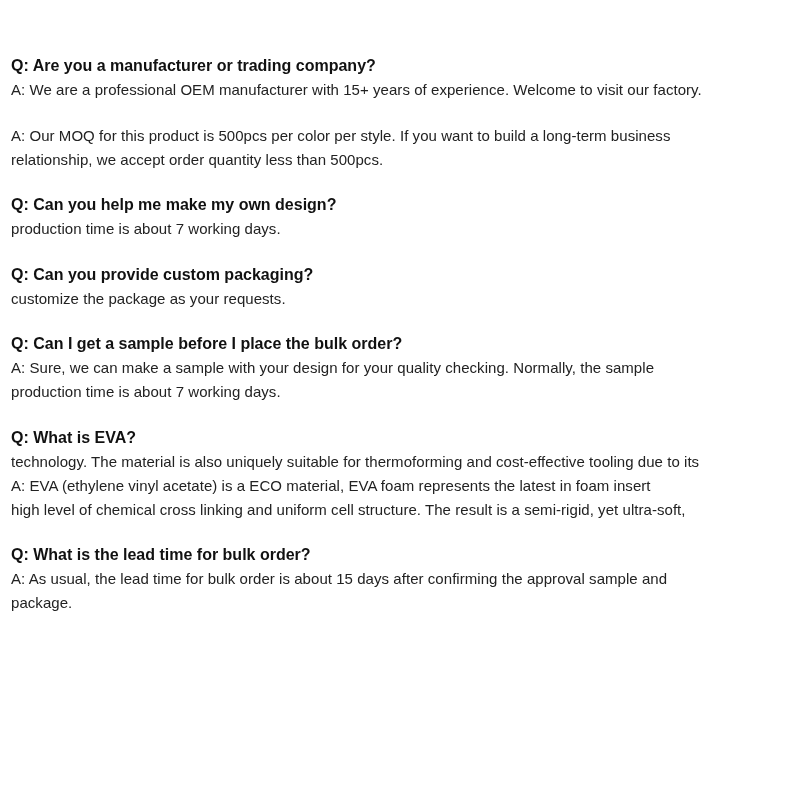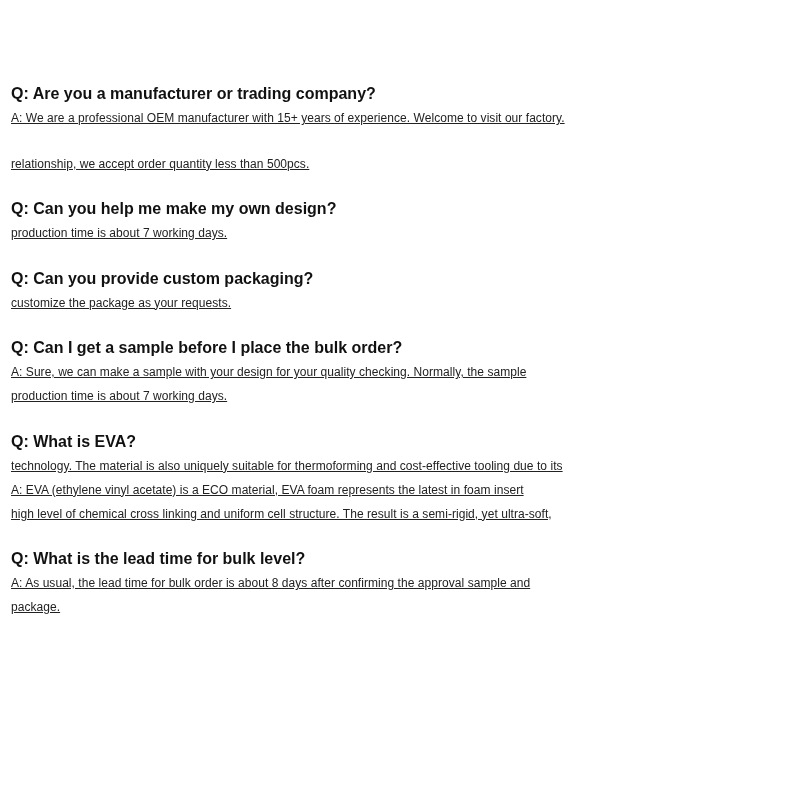--- a/index.html
+++ b/index.html
@@ -13,52 +13,51 @@
       position: relative;
       overflow: hidden;
       font-family: "Liberation Sans", sans-serif;
       color: #1a1a1a;
     }
     .faq {
       position: absolute;
       left: 11px;
       top: 54px;
       width: 780px;
-      margin-top: 28px;
     }
     .qa {
       margin: 0 0 21.5px 0;
     }
     .q {
       font-weight: bold;
       font-size: 16px;
       line-height: 24px;
       color: #111111;
       margin: 0;
     }
     .a {
-      font-size: 12px;
+      font-size: 15px;
       line-height: 24px;
       color: #222222;
       margin: 0;
       letter-spacing: 0.05px;
-      text-decoration: underline;
     }
   </style>
 </head>
 <body>
 
 <div class="faq">
 
   <div class="qa">
     <p class="q">Q: Are you a manufacturer or trading company?</p>
     <p class="a">A: We are a professional OEM manufacturer with 15+ years of experience. Welcome to visit our factory.</p>
   </div>
 
   <div class="qa">
+    <p class="a">A: Our MOQ for this product is 500pcs per color per style. If you want to build a long-term business</p>
     <p class="a">relationship, we accept order quantity less than 500pcs.</p>
   </div>
 
   <div class="qa">
     <p class="q">Q: Can you help me make my own design?</p>
     <p class="a">production time is about 7 working days.</p>
   </div>
 
   <div class="qa">
     <p class="q">Q: Can you provide custom packaging?</p>
@@ -72,18 +71,18 @@
   </div>
 
   <div class="qa">
     <p class="q">Q: What is EVA?</p>
     <p class="a">technology. The material is also uniquely suitable for thermoforming and cost-effective tooling due to its</p>
     <p class="a">A: EVA (ethylene vinyl acetate) is a ECO material, EVA foam represents the latest in foam insert</p>
     <p class="a">high level of chemical cross linking and uniform cell structure. The result is a semi-rigid, yet ultra-soft,</p>
   </div>
 
   <div class="qa">
-    <p class="q">Q: What is the lead time for bulk level?</p>
-    <p class="a">A: As usual, the lead time for bulk order is about 8 days after confirming the approval sample and</p>
+    <p class="q">Q: What is the lead time for bulk order?</p>
+    <p class="a">A: As usual, the lead time for bulk order is about 15 days after confirming the approval sample and</p>
     <p class="a">package.</p>
   </div>
 
 </div>
 
 </body></html>

